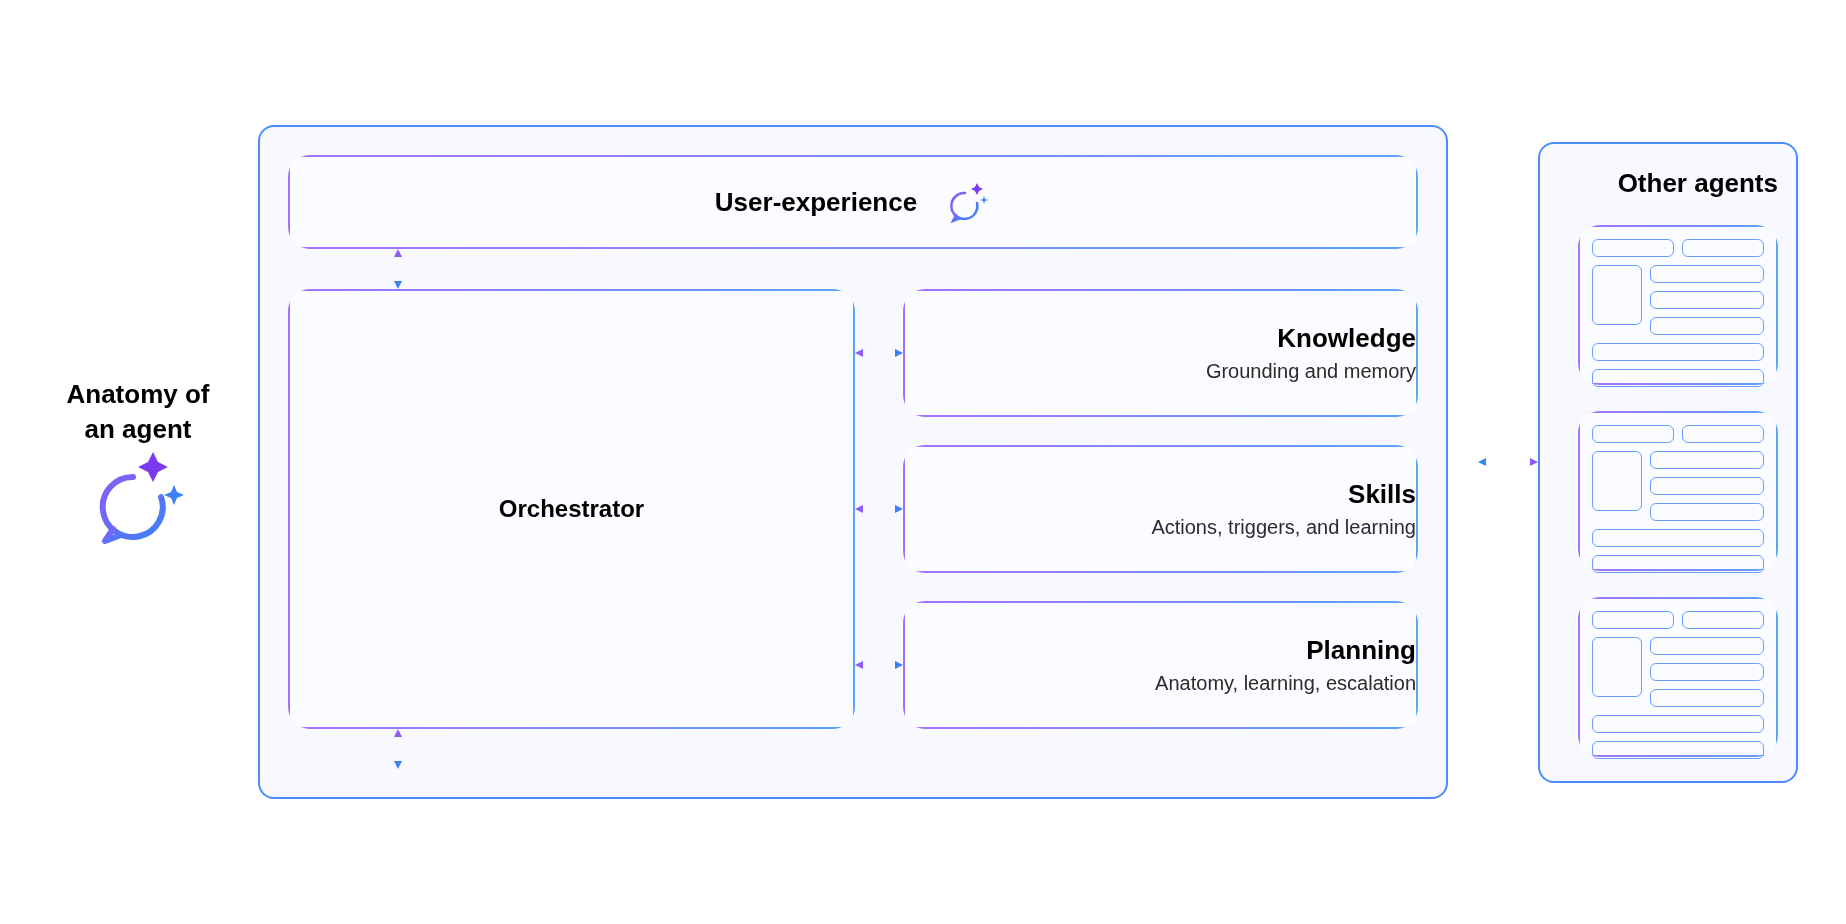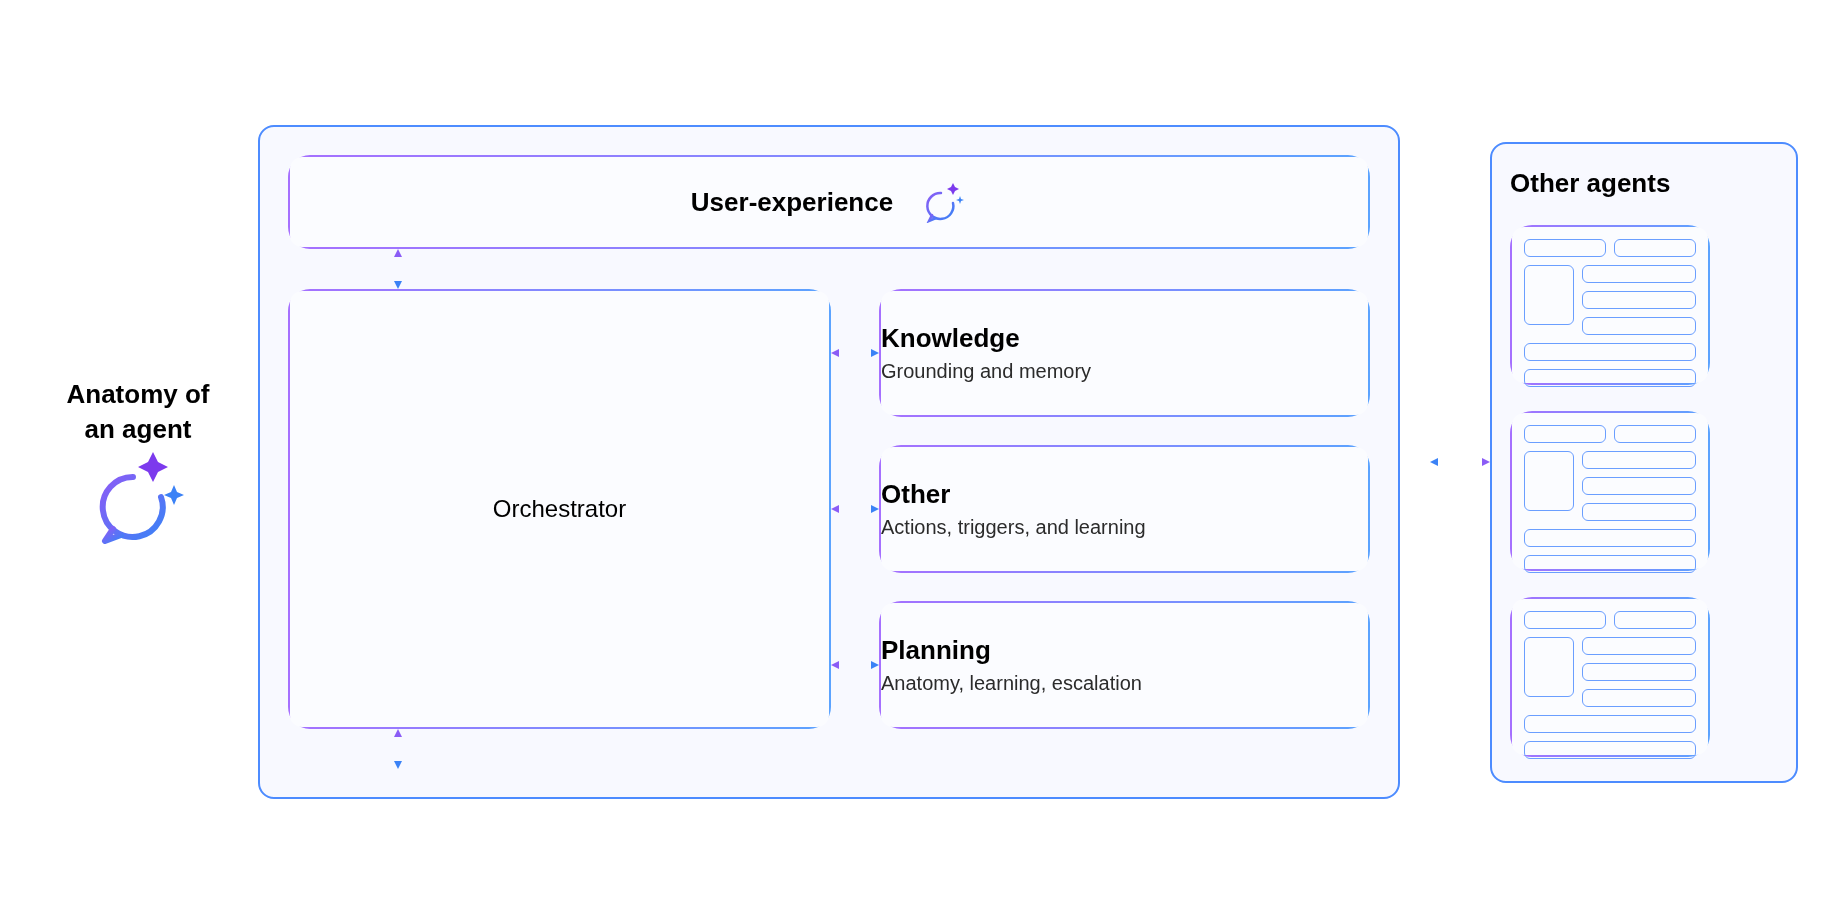--- a/index.html
+++ b/index.html
@@ -70,21 +70,21 @@
       width: 210px;
       flex: 1;
     }
     .orchestrator-inner {
       display: flex;
       align-items: center;
       justify-content: center;
     }
     .orchestrator-title {
       font-size: 24px;
-      font-weight: 400;
+      font-weight: 700;
       color: #000;
     }
     .vert-arrow {
       display: flex;
       align-items: center;
       justify-content: center;
       height: 40px;
       margin-left: 100px;
       width: 20px;
     }
@@ -105,21 +105,21 @@
       justify-content: center;
       width: 48px;
     }
     .info-box {
       flex: 1;
       height: 128px;
     }
     .info-inner {
       display: flex;
       flex-direction: column;
-      align-items: flex-start;
+      align-items: flex-end;
       justify-content: center;
       gap: 6px;
       height: 100%;
     }
     .info-title {
       font-size: 26px;
       font-weight: 700;
       color: #000;
     }
     .info-sub {
@@ -147,28 +147,28 @@
       display: flex;
       align-items: center;
     }
     .right-arrow-area {
       display: flex;
       align-items: center;
       justify-content: center;
       width: 60px;
     }
     .other-agents-box {
-      width: 308px;
+      width: 260px;
       border: 2px solid #4d8cff;
       border-radius: 16px;
       background: #f8f9ff;
       padding: 24px 18px;
       display: flex;
       flex-direction: column;
-      align-items: flex-start;
+      align-items: flex-end;
       gap: 26px;
     }
     .other-agents-title {
       font-size: 26px;
       font-weight: 700;
       color: #000;
     }
     .agent-card {
       width: 200px;
       height: 160px;
@@ -291,21 +291,21 @@
                     <stop offset="100%" stop-color="#3b82f6"></stop>
                   </linearGradient>
                 </defs>
               <line x1="4" y1="8" x2="44" y2="8" stroke="url(#arh2)" stroke-width="2"></line>
               <polygon points="0,8 8,4 8,12" fill="#8b5cf6"></polygon>
               <polygon points="48,8 40,4 40,12" fill="#3b82f6"></polygon>
             </svg>
           </div>
           <div class="gradient-border info-box">
             <div class="gradient-border-inner info-inner">
-              <div class="info-title">Other</div>
+              <div class="info-title">Skills</div>
               <div class="info-sub">Actions, triggers, and learning</div>
             </div>
           </div>
         </div>
 
         <div class="stack-row">
           <div class="horiz-arrow">
             <svg width="48" height="16" viewBox="0 0 48 16">
               <defs>
                   <linearGradient id="arh3" x1="0" y1="0" x2="1" y2="0">

